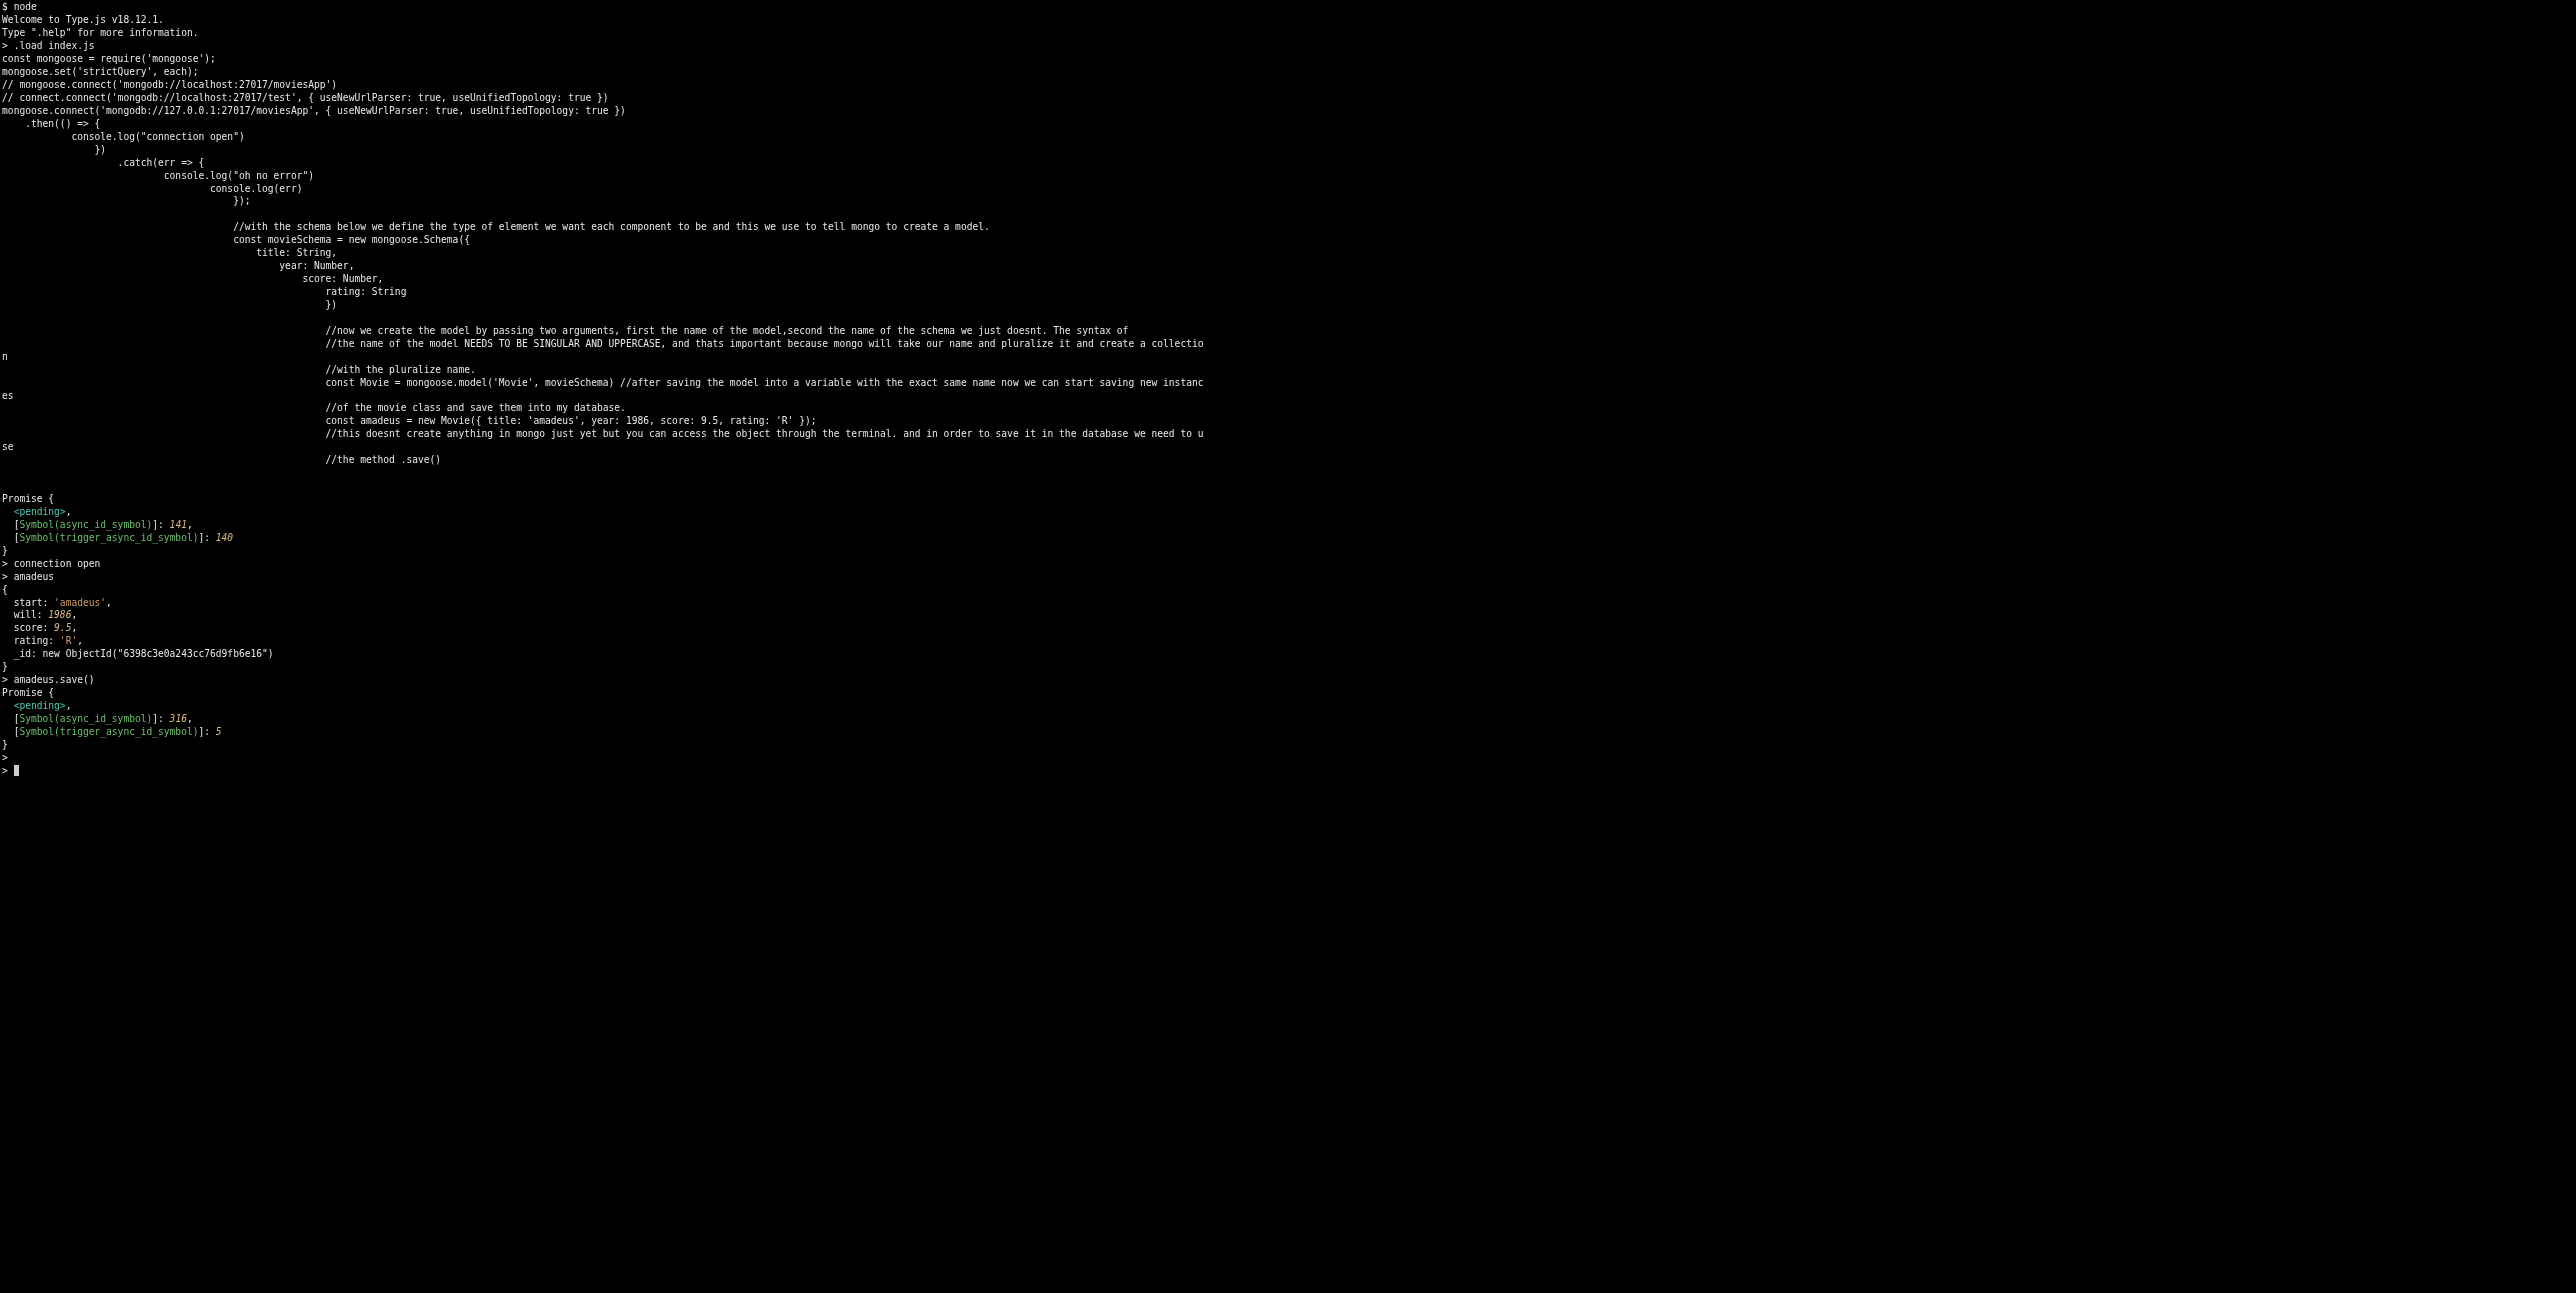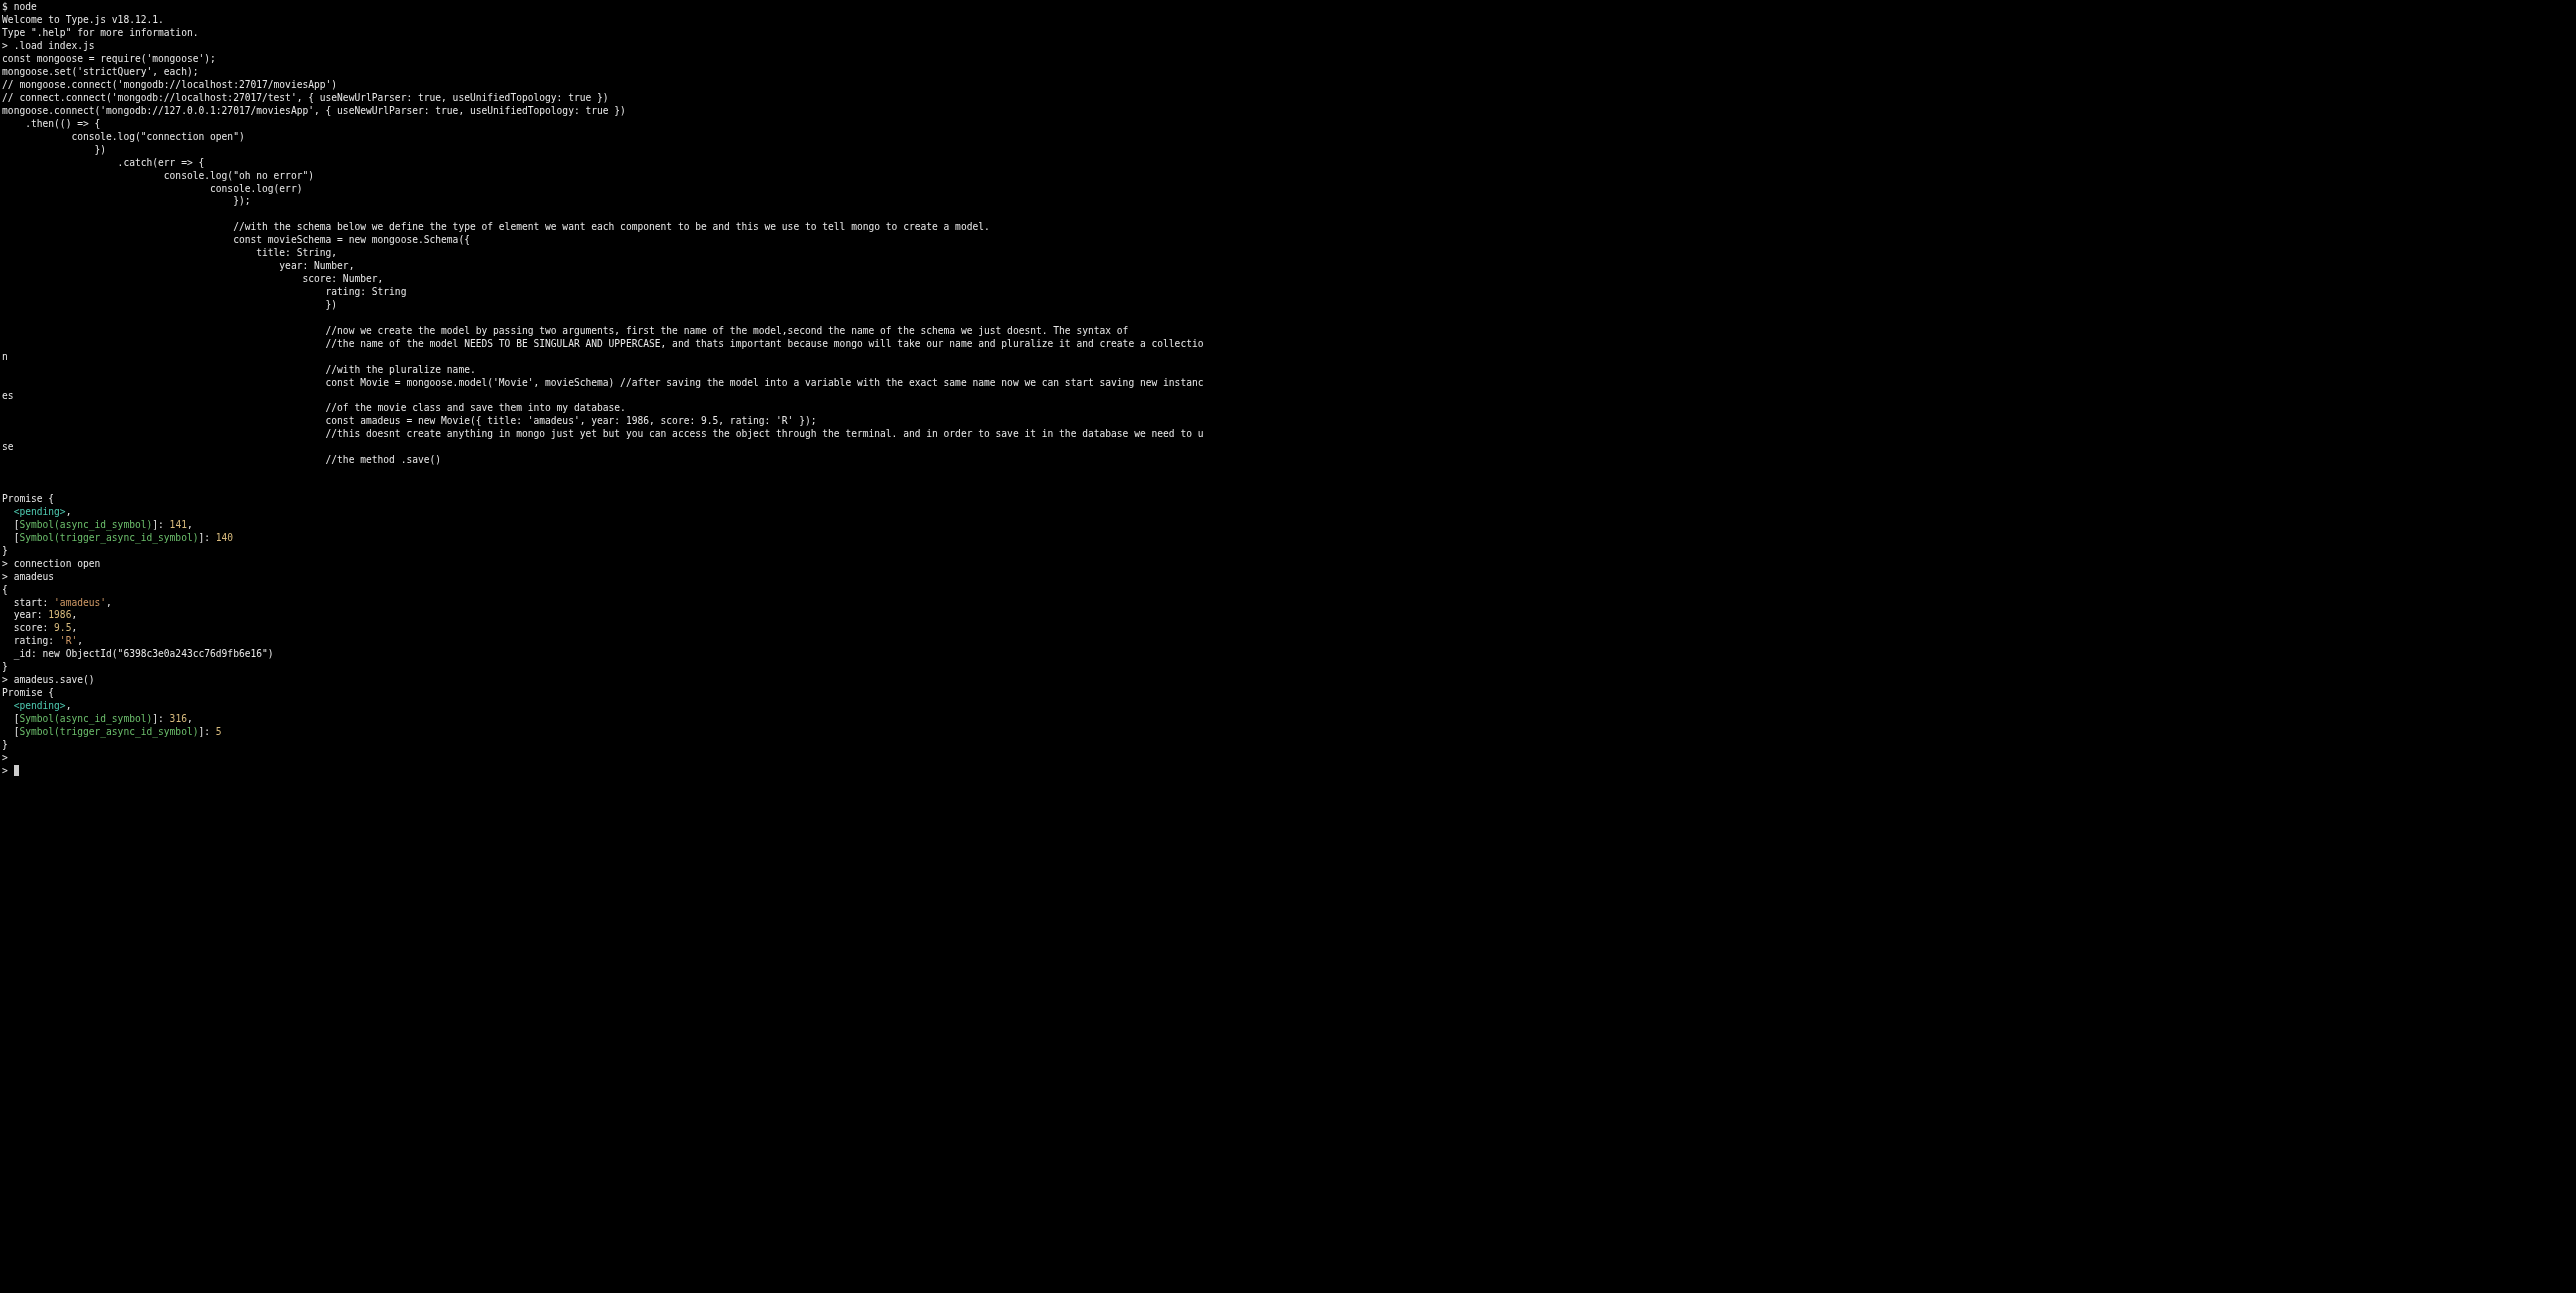--- a/index.html
+++ b/index.html
@@ -14,21 +14,21 @@
     height: 100%;
   }
   .terminal {
     padding: 1.4px 2.1px;
     white-space: pre;
     overflow: hidden;
   }
   .white { color: #e8e8e8; }
   .cyan  { color: #4ec9b0; } 
   .green { color: #6cbf6c; }
-  .yellow{ color: #d7ba7d; }
+  .yellow{ color: #d7ba7d; font-style: italic; }
   .orange{ color: #d19a66; }
   .cursor {
     display: inline-block;
     width: 5.5px;
     height: 10.3px;
     background: #cccccc;
     vertical-align: text-bottom;
   }
 </style>
 </head>
@@ -74,21 +74,21 @@
 <span class="white"></span>
 <span class="white">Promise {</span>
 <span><span class="cyan">  &lt;pending&gt;</span><span class="white">,</span></span>
 <span><span class="white">  [</span><span class="green">Symbol(async_id_symbol)</span><span class="white">]: </span><span class="yellow">141</span><span class="white">,</span></span>
 <span><span class="white">  [</span><span class="green">Symbol(trigger_async_id_symbol)</span><span class="white">]: </span><span class="yellow">140</span></span>
 <span class="white">}</span>
 <span class="white">&gt; connection open</span>
 <span class="white">&gt; amadeus</span>
 <span class="white">{</span>
 <span><span class="white">  start: </span><span class="orange">'amadeus'</span><span class="white">,</span></span>
-<span><span class="white">  year: </span><span class="yellow">1986</span><span class="white">,</span></span>
+<span><span class="white">  will: </span><span class="yellow">1986</span><span class="white">,</span></span>
 <span><span class="white">  score: </span><span class="yellow">9.5</span><span class="white">,</span></span>
 <span><span class="white">  rating: </span><span class="orange">'R'</span><span class="white">,</span></span>
 <span class="white">  _id: new ObjectId("6398c3e0a243cc76d9fb6e16")</span>
 <span class="white">}</span>
 <span class="white">&gt; amadeus.save()</span>
 <span class="white">Promise {</span>
 <span><span class="cyan">  &lt;pending&gt;</span><span class="white">,</span></span>
 <span><span class="white">  [</span><span class="green">Symbol(async_id_symbol)</span><span class="white">]: </span><span class="yellow">316</span><span class="white">,</span></span>
 <span><span class="white">  [</span><span class="green">Symbol(trigger_async_id_symbol)</span><span class="white">]: </span><span class="yellow">5</span></span>
 <span class="white">}</span>

